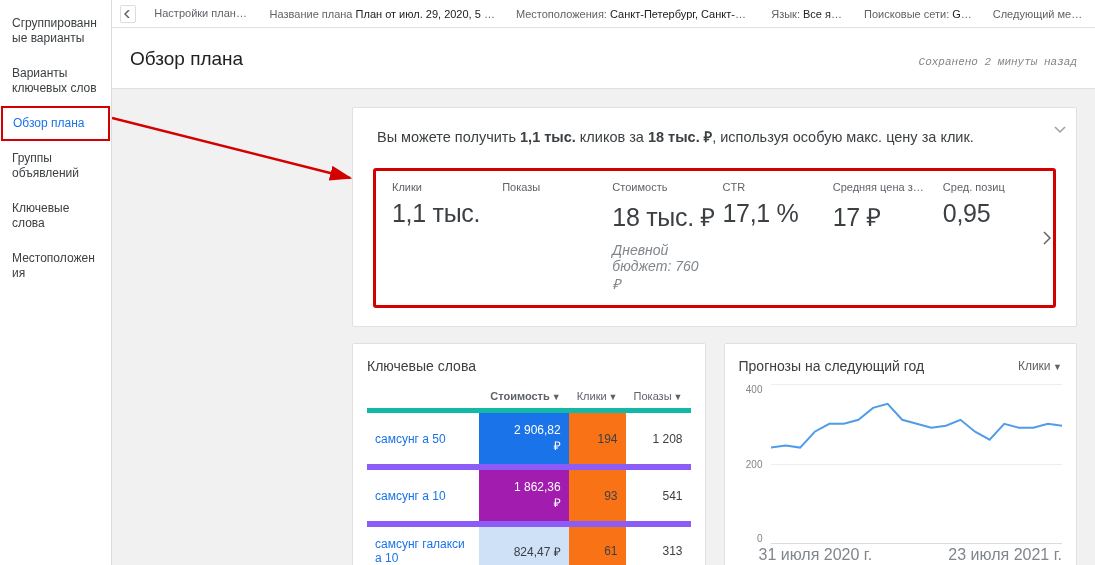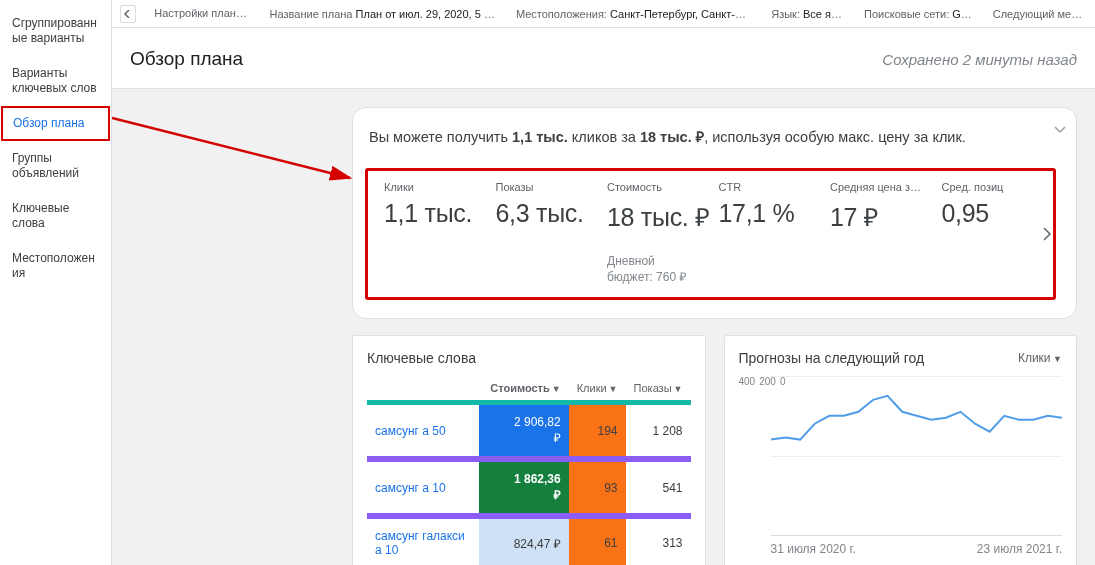--- a/index.html
+++ b/index.html
@@ -46,45 +46,45 @@
   padding: 0 0 10px 0;
   overflow: hidden;
 }
 .page-header {
   background: #fff;
   border-bottom: 1px solid #e0e0e0;
   padding: 20px 18px 18px 18px;
   display: flex; justify-content: space-between; align-items: baseline;
 }
 .page-header h1 { font-size: 19px; font-weight: 400; color: #202124;}
-.saved { font-size: 15px; color: #80868b; font-style: italic;}
+.saved { font-size: 11px; color: #80868b; font-style: italic; font-family: Liberation Mono, monospace;}
 .summary-wrap {
   margin: 18px 18px 0 240px;
   background:#fff;
   border:1px solid #e0e0e0;
-  border-radius:14px;
-  padding: 18px 20px 0 12px;
+  border-radius:2px;
+  padding: 18px 20px 0 20px;
   position:relative;
 }
 .headline {
   font-size: 14.5px; color: #3c4043; margin: 0 0 22px 4px;
 }
 .headline b { font-weight: 700; }
 .metrics {
   border: 3px solid #d40000;
   border-radius: 3px;
   display: flex;
   padding: 10px 8px 12px 8px;
   position: relative;
   margin-bottom: 18px;
 }
 .metric { flex: 1 1 0; min-width: 0; padding: 0 8px;}
 .metric .lbl { font-size: 11px; color: #5f6368; margin-bottom: 6px; white-space:nowrap; overflow:hidden; text-overflow:ellipsis;}
 .metric .val { font-size: 25px; color: #3c4043; font-weight: 300; letter-spacing: -0.3px; white-space:nowrap;}
-.metric .sub { font-size: 12px; color: #80868b; margin-top: 21px;}
+.metric .sub { font-size: 14px; color: #80868b; margin-top: 9px; font-style: italic;}
 .metrics .chev {
   position:absolute; right:-2px; top:50%; transform:translateY(-50%);
   width: 16px; height: 30px; display:flex; align-items:center; justify-content:center;
   color:#5f6368; font-size:16px; cursor:pointer;
 }
 .summary-wrap .expand {
   position:absolute; right:10px; top:14px; color:#9aa0a6; cursor:pointer;
 }
 .two-col {
   display: flex; gap: 18px; margin: 16px 18px 0 240px;
@@ -92,31 +92,31 @@
 .col-card { flex: 1 1 0; background:#fff; border:1px solid #e0e0e0; border-radius:2px; padding: 14px 14px 10px 14px; }
 .col-card h3 { font-size: 14px; font-weight: 400; color:#3c4043; margin-bottom: 10px; display:flex; justify-content:space-between; align-items:center;}
 .kw-table { width: 100%; border-collapse: collapse; font-size: 12px;}
 .kw-table th { text-align: right; font-weight: 400; color:#5f6368; font-size:11px; padding: 6px 8px; border-bottom:5px solid #14b8a6; cursor:pointer;}
 .kw-table th.first { text-align: left;}
 .kw-table th .sort { font-size:9px; margin-left:2px;}
 .kw-table td { padding: 10px 8px; border-bottom: 6px solid #8b5cf6; text-align: right; color:#3c4043;}
 .kw-table td.name { text-align:left; color:#1a73e8; cursor:pointer; max-width:140px;}
 .kw-table td.cost { background: #cfe1f6; padding-left: 26px; }
 .kw-table tr.top td.cost { background: #1a73e8; color: #fff; font-weight: 500;}
-.kw-table tr.top2 td.cost { background: #15803d; color:#fff; font-weight:700;}
+.kw-table tr.top2 td.cost { background: #a21caf; color:#fff; font-weight:400;}
 .kw-table td.clicks { background:#f97316;}
 .forecast-head { display:flex; justify-content:space-between; align-items:center;}
 .forecast-sel { font-size: 12px; color:#5f6368; cursor:pointer;}
 .forecast-sel::after { content:" ▼"; font-size:9px;}
 .chart-area { position: relative; height: 180px; margin-top: 10px;}
-.y-ticks { position:absolute; left:0; top:0; bottom:20px; width:28px; display:flex; flex-direction:row; justify-content:space-between; font-size:10px; color:#80868b;}
+.y-ticks { position:absolute; left:0; top:0; bottom:20px; width:28px; display:flex; flex-direction:column; justify-content:space-between; font-size:10px; color:#80868b;}
 .y-ticks div { text-align:right; padding-right:4px;}
 .plot { position:absolute; left:32px; right:0; top:0; bottom:20px; border-bottom:1px solid #dadce0;}
 .grid-line { position:absolute; left:0; right:0; border-top:1px solid #eee;}
-.x-ticks { position:absolute; left:32px; right:0; bottom:0; display:flex; justify-content:space-between; font-size:12px; color:#80868b;align-items:center;}
+.x-ticks { position:absolute; left:20px; right:0; bottom:0; display:flex; justify-content:space-between; font-size:16px; color:#80868b;align-items:center;}
 svg.line { width:100%; height:100%;}
 .arrow-svg {
   position: absolute; left: 112px; top: 110px; width: 260px; height: 80px; z-index: 50; pointer-events:none;
 }
 
 
 .side-item { word-wrap: break-word;}
 </style>
 </head>
 <body>
@@ -176,21 +176,20 @@
     <p class="headline">
       <span>Вы можете получить </span><b>1,1 тыс.</b><span> кликов за </span><b>18 тыс. ₽</b><span>, используя особую макс. цену за клик.</span>
     </p>
     <div class="metrics">
       <div class="metric">
         <div class="lbl">Клики</div>
         <div class="val">1,1 тыс.</div>
       </div>
       <div class="metric">
         <div class="lbl">Показы</div>
-        <div class="val">6,3 тыс.</div>
       </div>
       <div class="metric">
         <div class="lbl">Стоимость</div>
         <div class="val">18 тыс. ₽</div>
         <div class="sub">Дневной бюджет: 760 ₽</div>
       </div>
       <div class="metric">
         <div class="lbl">CTR</div>
         <div class="val">17,1 %</div>
       </div>

